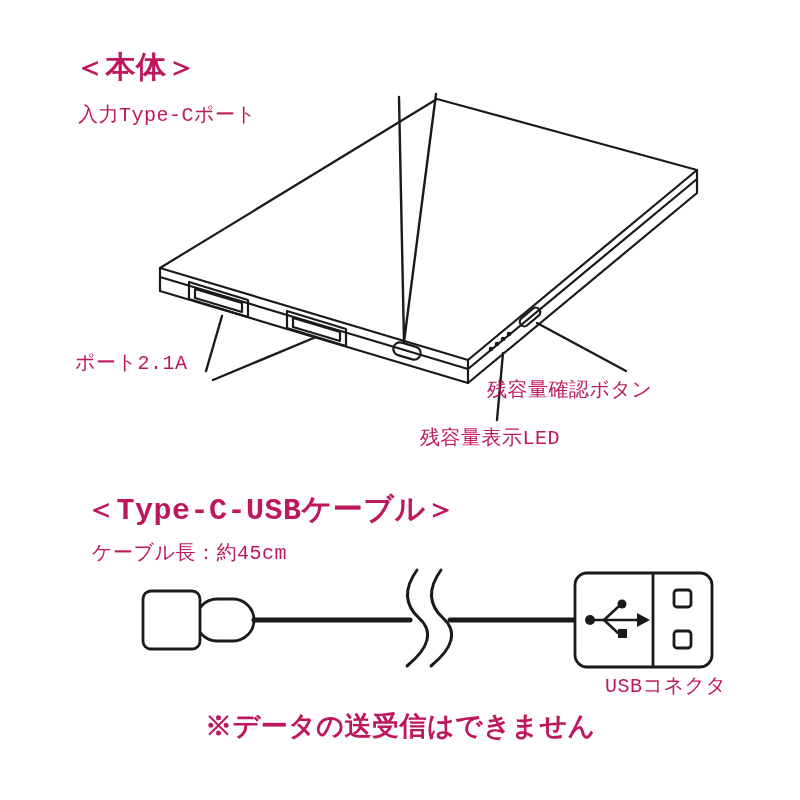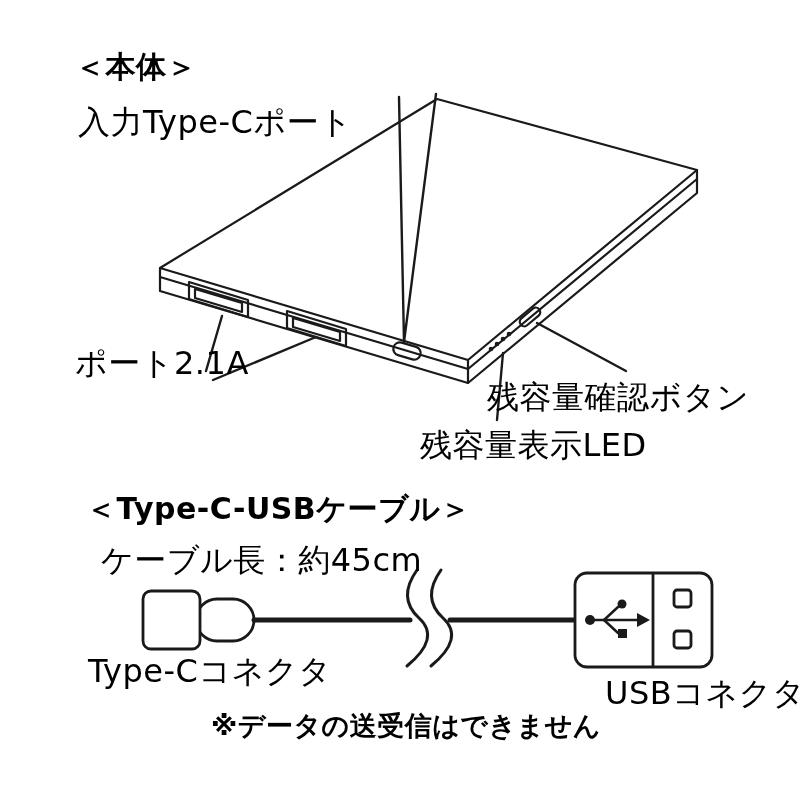--- a/index.html
+++ b/index.html
@@ -1,23 +1,23 @@
 <!DOCTYPE html>
 <html><head>
 <meta charset="utf-8">
 <style>
   * { margin: 0; padding: 0; box-sizing: border-box; }
   html, body { width: 800px; height: 800px; background: #ffffff; }
   body { font-family: "DejaVu Sans", "Liberation Sans", sans-serif; color: #1a1a1a; }
   .page { position: relative; width: 800px; height: 800px; background: #ffffff; overflow: hidden; }
   svg.line-art { position: absolute; left: 0; top: 0; }
-  .lbl { position: absolute; white-space: nowrap; color: #000000; font-weight: 500; letter-spacing: 0.5px; }
+  .lbl { position: absolute; white-space: nowrap; color: #be185d; font-weight: 500; letter-spacing: 0.5px; font-family: Liberation Mono, monospace; }
   .lbl.title { font-size: 30px; font-weight: 600; }
-  .lbl.body-txt { font-size: 32px; }
-  .lbl.note-txt { font-size: 27px; font-weight: 600; margin-left: 6px; }
+  .lbl.body-txt { font-size: 20px; }
+  .lbl.note-txt { font-size: 27px; font-weight: 600; }
   .two-line div { line-height: 31px; }
 </style>
 </head>
 <body>
 
 <div class="page">
 
   <svg class="line-art" width="800" height="800" viewBox="0 0 800 800">
 
     <g stroke="#1a1a1a" fill="none" stroke-width="2.2" stroke-linejoin="round" stroke-linecap="round">
@@ -110,21 +110,20 @@
   <div class="lbl body-txt two-line" style="left:75px; top:348px;">
     <div>ポート2.1A</div>
   </div>
 
   <div class="lbl body-txt" style="left:487px; top:376px;">残容量確認ボタン</div>
 
   <div class="lbl title" style="left:86px; top:489px;">＜Type-C-USBケーブル＞</div>
 
   <div class="lbl body-txt" style="left:420px; top:424px;">残容量表示LED</div>
 
-  <div class="lbl body-txt" style="left:101px; top:539px;">ケーブル長：約45cm</div>
+  <div class="lbl body-txt" style="left:92px; top:539px;">ケーブル長：約45cm</div>
 
-  <div class="lbl body-txt" style="left:88px; top:650px;">Type-Cコネクタ</div>
 
   <div class="lbl body-txt" style="left:573px; top:672px;margin-left:32px;">USBコネクタ</div>
 
   <div class="lbl note-txt" style="left:205px; top:708px;">※データの送受信はできません</div>
 
 </div>
 
 </body></html>

